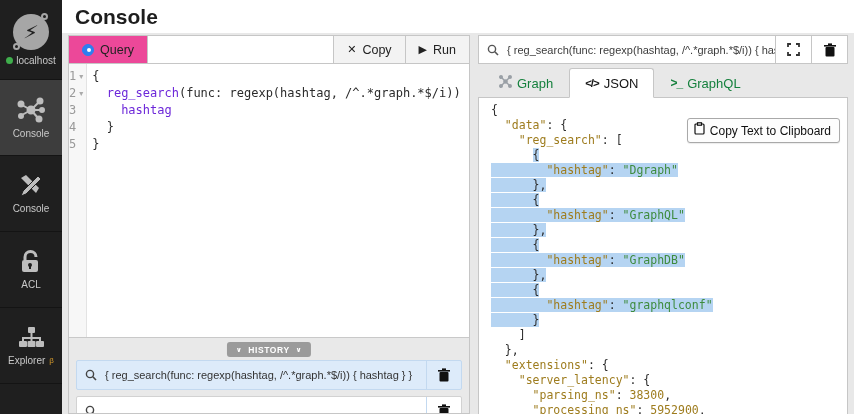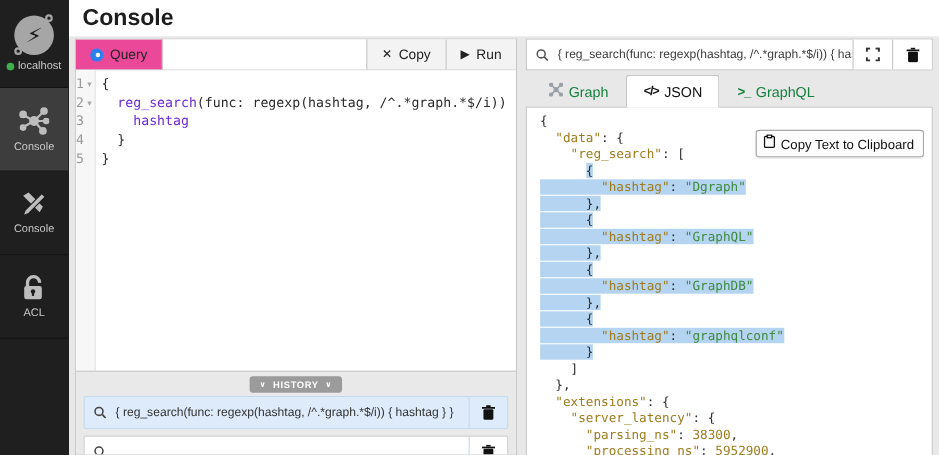--- a/index.html
+++ b/index.html
@@ -157,20 +157,41 @@
       <svg width="24" height="25" viewBox="0 0 24 25">
         <path d="M6 11 V8 a5.5 5.5 0 0 1 11 0" fill="none" stroke="#bdbdbd" stroke-width="3"></path>
         <rect x="3" y="11" width="16" height="12" rx="2" fill="#bdbdbd"></rect>
         <circle cx="11" cy="16" r="2" fill="#1f1f1f"></circle>
         <rect x="10" y="16" width="2" height="4" fill="#1f1f1f"></rect>
       </svg>
     </span>
     <span class="lbl">ACL</span>
   </div>
 
+  <div class="side-item">
+    <span class="side-icon">
+      <svg width="26" height="24" viewBox="0 0 26 24">
+        <g fill="#bdbdbd">
+          <rect x="10" y="1" width="7" height="6" rx="1"></rect>
+          <rect x="12.5" y="7" width="2" height="4"></rect>
+          <rect x="4" y="11" width="19" height="2"></rect>
+          <rect x="4" y="11" width="2" height="4"></rect>
+            <rect x="12.5" y="11" width="2" height="4"></rect>
+            <rect x="21" y="11" width="2" height="4"></rect>
+          <rect x="1" y="15" width="8" height="6" rx="1"></rect>
+          <rect x="9.5" y="15" width="8" height="6" rx="1"></rect>
+          <rect x="18" y="15" width="8" height="6" rx="1"></rect>
+        </g>
+      </svg>
+    </span>
+    <span class="lbl">
+      <span>Explorer</span>
+        <span class="beta-sup">β</span>
+    </span>
+  </div>
 </div>
 
 <div class="main">
   <div class="header">
     <span class="page-title">Console</span>
   </div>
 
   <div class="content">
 
     <div class="left-panel">

